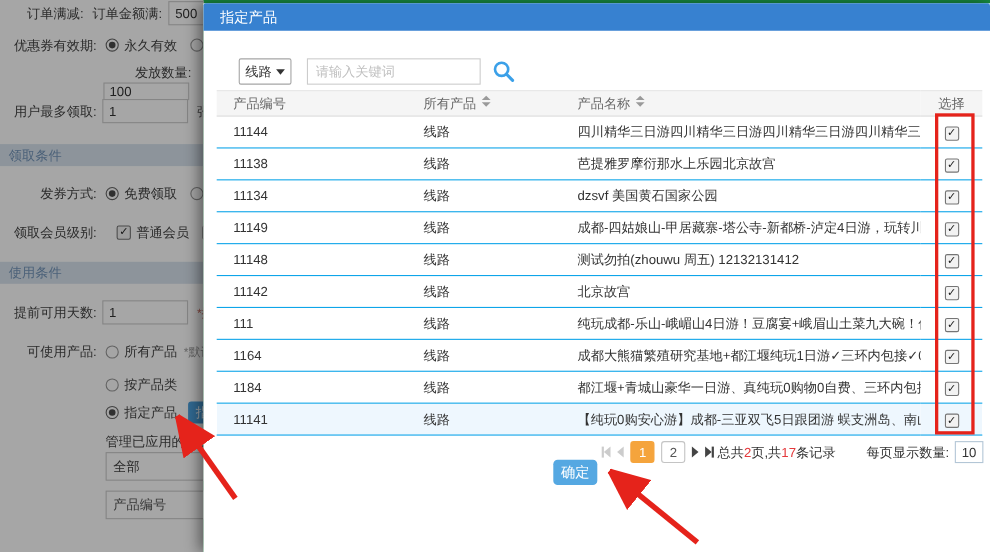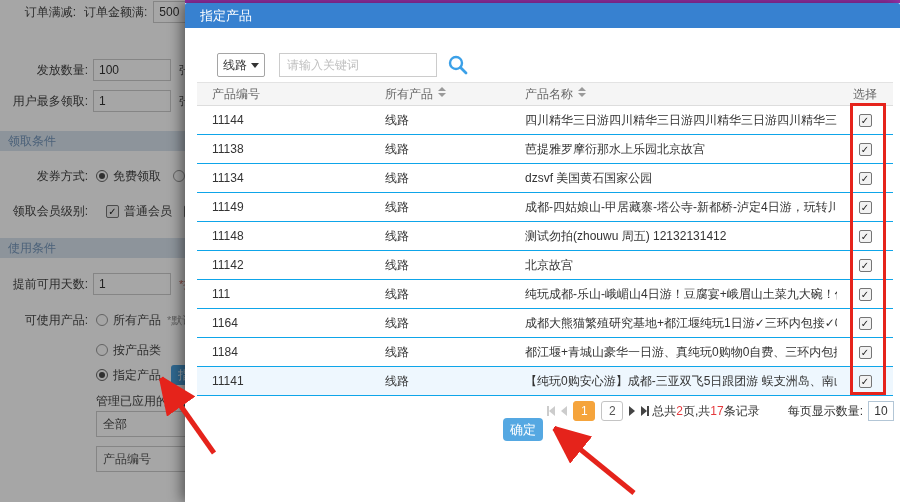--- a/index.html
+++ b/index.html
@@ -1,18 +1,18 @@
 <!DOCTYPE html>
 <html><head>
 <meta charset="utf-8">
 <style>
   * { margin:0; padding:0; box-sizing:border-box; }
   html,body { width:900px; height:502px; overflow:hidden; background:#fff;
     font-family:"Liberation Sans","DejaVu Sans",sans-serif; font-size:12px; color:#333; }
-  .stage { position:relative; width:900px; height:502px; overflow:hidden; background:#d946ef; }
+  .stage { position:relative; width:900px; height:502px; overflow:hidden; background:#22c55e; }
 
   
   .left-panel { position:absolute; left:0; top:0; width:185px; height:502px; background:#fff; overflow:hidden; }
   .lrow { position:absolute; left:0; width:260px; display:flex; align-items:center; }
   .llabel { width:88px; flex:none; text-align:right; color:#444; }
   .lspacer { width:88px; flex:none; }
   .linput { height:22px; border:1px solid #ccc; background:#fff; padding:0 5px; font-size:12px; color:#333; width:78px; font-family:inherit; }
   .linput.small { width:60px; }
   .unit { margin-left:8px; color:#555; }
   .band { position:absolute; left:0; width:185px; height:20px; line-height:20px; background:#d9e4ef; color:#7596ba; padding-left:8px; }
@@ -75,22 +75,32 @@
 <div class="stage">
 
   <div class="left-panel">
 
     <div class="lrow" style="top:2px;height:20px;">
       <span class="llabel" style="width:76px;">订单满减:</span>
       <span style="margin-left:8px;color:#444;">订单金额满:</span>
       <input class="linput small" style="margin-left: 6px;" value="500">
     </div>
 
-
-    <div class="lrow" style="top:58px;height:24px;">
+    <div class="lrow" style="top:31px;height:20px;">
+      <span class="llabel">优惠券有效期:</span>
+      <span class="opt" style="margin-left:8px;">
+          <span class="radio sel"></span>
+          <span>永久有效</span>
+        </span>
+      <span class="opt">
+          <span class="radio"></span>
+        </span>
+    </div>
+
+    <div class="lrow" style="top:58px;height:24px;flex-direction:column;">
       <span class="llabel">发放数量:</span>
       <input class="linput" style="margin-left: 5px;" value="100">
       <span class="unit">张</span>
 
     </div>
 
     <div class="lrow" style="top:89px;height:24px;">
       <span class="llabel">用户最多领取:</span>
       <input class="linput" style="margin-left: 5px;" value="1">
       <span class="unit">张</span>

